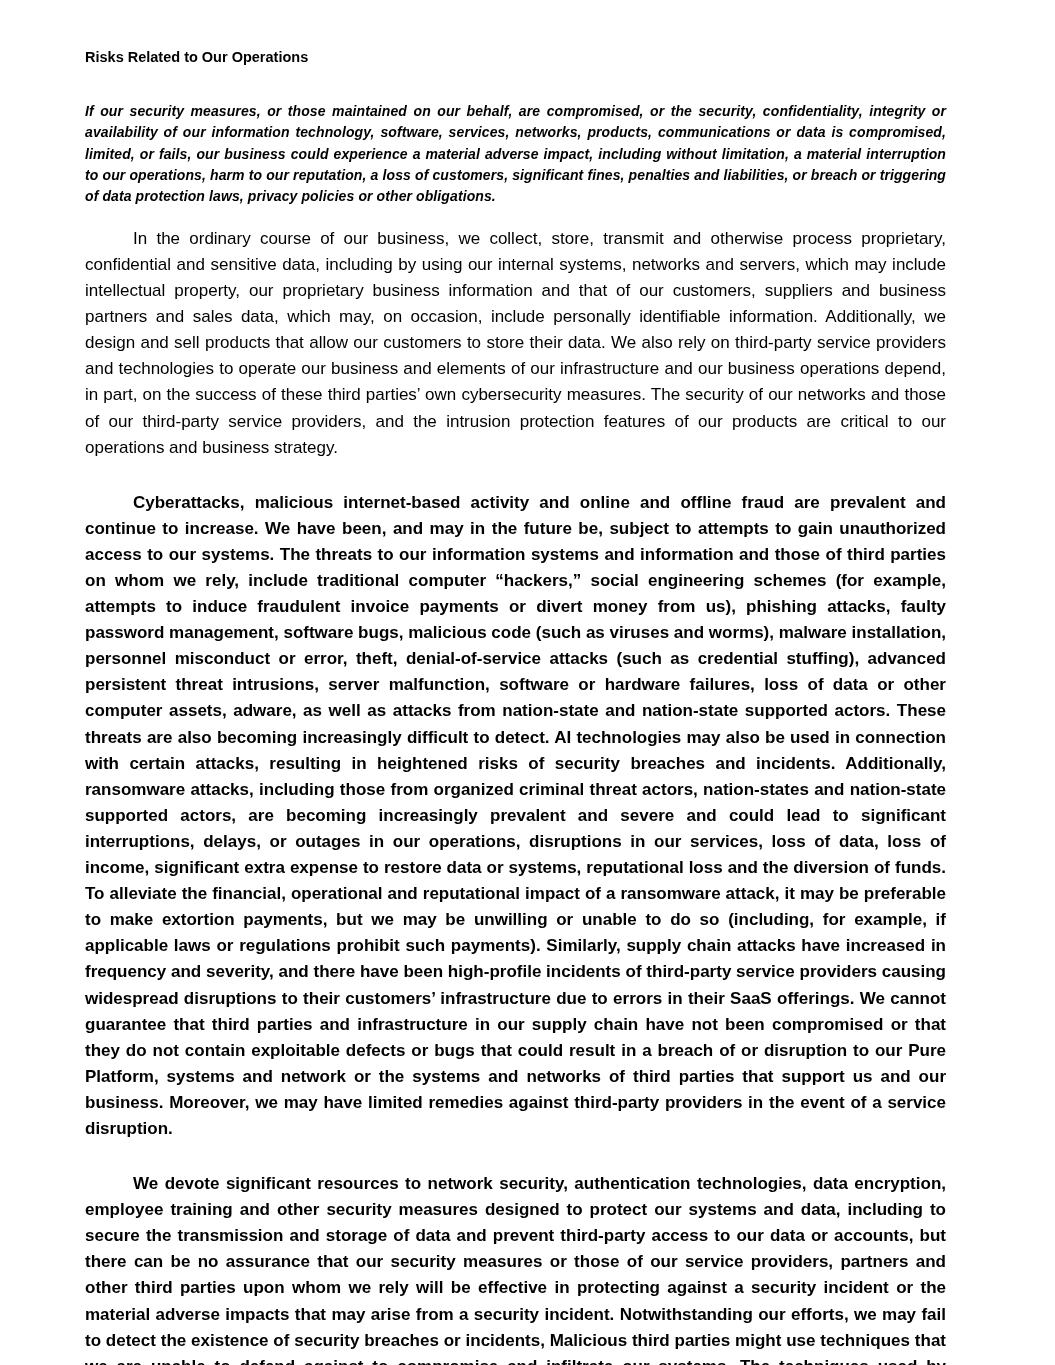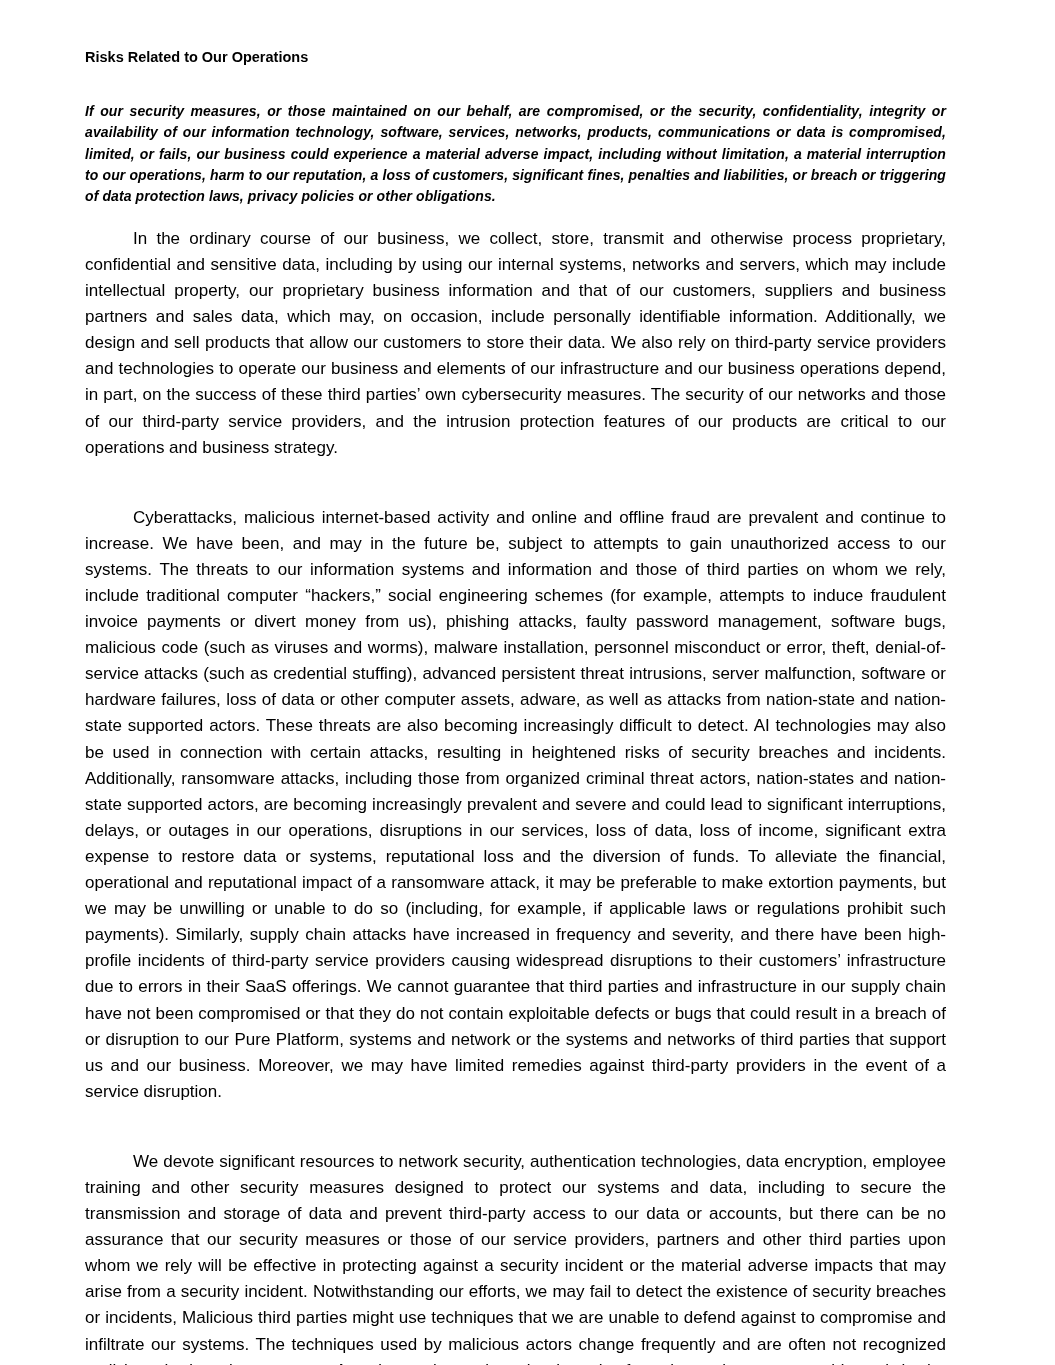--- a/index.html
+++ b/index.html
@@ -39,21 +39,22 @@
   }
   .para {
     font-size: 17px;
     text-align: justify;
     text-justify: inter-word;
     line-height: 1.535;
     margin: 18px 0 0 0;
     text-indent: 48px;
   }
   .para.spaced {
-    margin-top: 44px;
+    margin-top: 29px;
+    font-weight: bold;
   }
   .page-number {
     position: absolute;
     bottom: 20px;
     left: 0;
     width: 100%;
     text-align: center;
     font-size: 14.5px;
   }
 </style>

